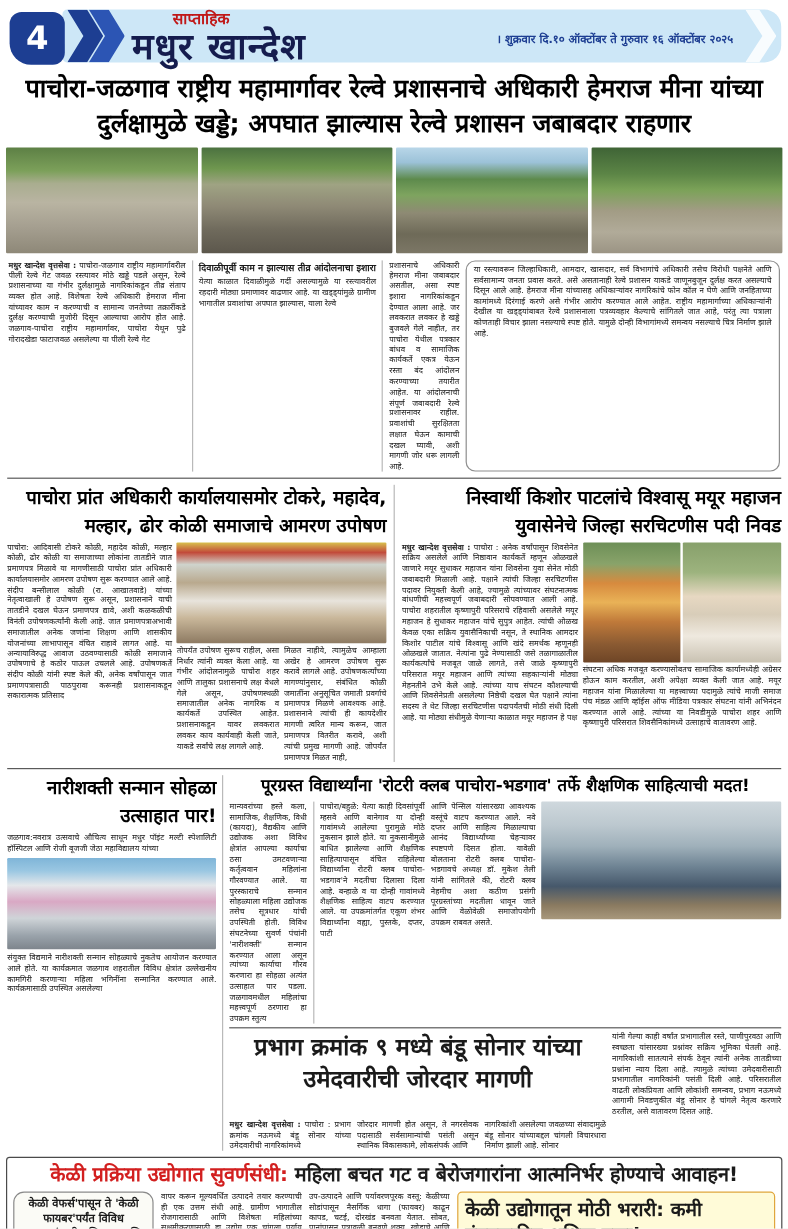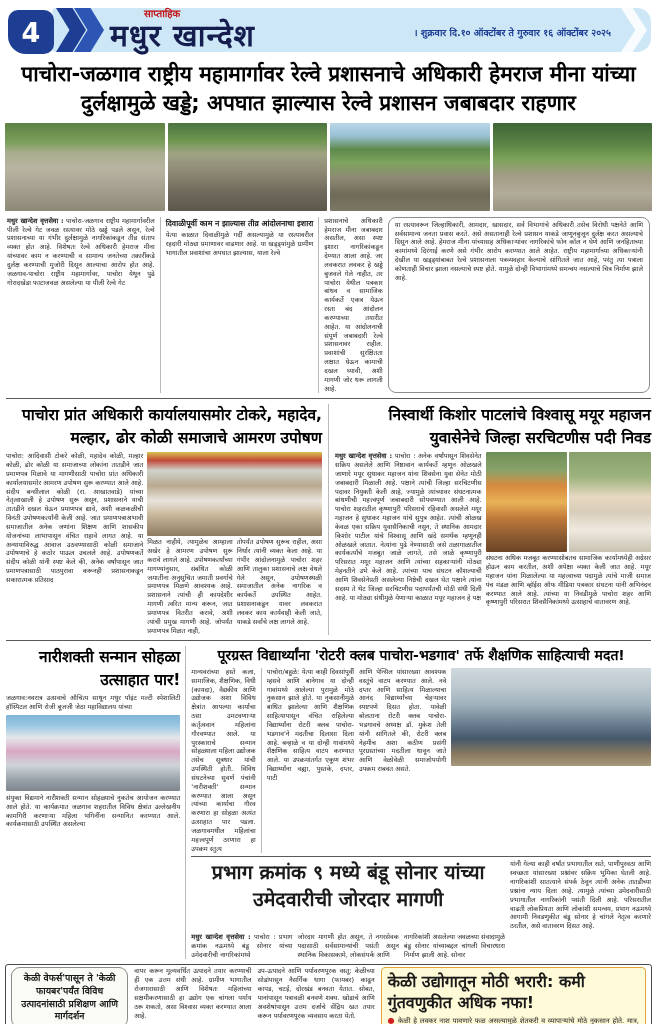--- a/index.html
+++ b/index.html
@@ -15,21 +15,21 @@
     background:#1d3e92; border-radius:10px 10px 10px 18px; color:#fff;
     font-size:27px; font-weight:bold; display:flex; align-items:center; justify-content:center; z-index:3; }
   .chev { position:absolute; top:8px; width:30px; height:44px; background:#1d3e92;
     clip-path:polygon(0 0,55% 0,100% 50%,55% 100%,0 100%,45% 50%); z-index:2; }
   .chev.c1 { left:56px; }
   .chev.c2 { left:74px; background:#2c55b4; }
   .chev-light { position:absolute; top:8px; width:26px; height:44px; background:#ffffff;
     clip-path:polygon(0 0,45% 0,100% 50%,45% 100%,0 100%,55% 50%); opacity:.85; z-index:2; }
   .cl1 { right:10px; }
   .mast-title-wrap { position:absolute; left:110px; top:6px; z-index:3; }
-  .mast-weekly { color:#c01818; font-size:10px; font-weight:bold; margin-left:34px; }
+  .mast-weekly { color:#c01818; font-size:13px; font-weight:bold; margin-left:34px; }
   .mast-title { color:#151c4e; font-size:30px; font-weight:bold; letter-spacing:1px; line-height:1.05; }
   .mast-date { position:absolute; right:46px; top:26px; z-index:3; color:#1d3e92;
     font-size:9.5px; font-weight:bold; }
 
   
   .headline-xl { font-size:21px; font-weight:bold; text-align:center; line-height:1.4;
     padding:4px 10px 2px 10px; color:#000; }
   .headline-lg { font-size:15.5px; font-weight:bold; text-align:right; line-height:1.45; color:#000; }
   .headline-md { font-size:14px; font-weight:bold; text-align:center; line-height:1.4; color:#000; }
   .bt { font-size:6.6px; line-height:1.34; text-align:justify; color:#222; }
@@ -147,22 +147,22 @@
   <div class="hdiv"></div>
 
   <div class="row2">
     <div class="r2-left">
       <div class="headline-lg">पाचोरा प्रांत अधिकारी कार्यालयासमोर टोकरे, महादेव, मल्हार, ढोर कोळी समाजाचे आमरण उपोषण</div>
       <div class="u-grid">
         <div class="u-c1 bt">पाचोरा: आदिवासी टोकरे कोळी, महादेव कोळी, मल्हार कोळी, ढोर कोळी या समाजाच्या लोकांना तातडीने जात प्रमाणपत्र मिळावे या मागणीसाठी पाचोरा प्रांत अधिकारी कार्यालयासमोर आमरण उपोषण सुरू करण्यात आले आहे. संदीप बन्सीलाल कोळी (रा. आखातवाडे) यांच्या नेतृत्वाखाली हे उपोषण सुरू असून, प्रशासनाने याची तातडीने दखल घेऊन प्रमाणपत्र द्यावे, अशी कळकळीची विनंती उपोषणकर्त्यांनी केली आहे. जात प्रमाणपत्राअभावी समाजातील अनेक जणांना शिक्षण आणि शासकीय योजनांच्या लाभापासून वंचित राहावे लागत आहे. या अन्यायाविरुद्ध आवाज उठवण्यासाठी कोळी समाजाने उपोषणाचे हे कठोर पाऊल उचलले आहे. उपोषणकर्ते संदीप कोळी यांनी स्पष्ट केले की, अनेक वर्षांपासून जात प्रमाणपत्रासाठी पाठपुरावा करूनही प्रशासनाकडून सकारात्मक प्रतिसाद</div>
         <div class="u-right">
           <div class="photo ph-crowd u-photo"></div>
           <div class="u-two">
+            <div class="bt">तोपर्यंत उपोषण सुरूच राहील, असा निर्धार त्यांनी व्यक्त केला आहे. या गंभीर आंदोलनामुळे पाचोरा शहर आणि तालुका प्रशासनाचे लक्ष वेधले गेले असून, उपोषणस्थळी समाजातील अनेक नागरिक व कार्यकर्ते उपस्थित आहेत. प्रशासनाकडून यावर लवकरात लवकर काय कार्यवाही केली जाते, याकडे सर्वांचे लक्ष लागले आहे.</div>
             <div class="bt">मिळत नाहीये, त्यामुळेच आम्हाला अखेर हे आमरण उपोषण सुरू करावे लागले आहे. उपोषणकर्त्यांच्या मागण्यांनुसार, संबंधित कोळी जमातींना अनुसूचित जमाती प्रवर्गाचे प्रमाणपत्र मिळणे आवश्यक आहे. प्रशासनाने त्यांची ही कायदेशीर मागणी त्वरित मान्य करून, जात प्रमाणपत्र वितरीत करावे, अशी त्यांची प्रमुख मागणी आहे. जोपर्यंत प्रमाणपत्र मिळत नाही,</div>
-            <div class="bt">तोपर्यंत उपोषण सुरूच राहील, असा निर्धार त्यांनी व्यक्त केला आहे. या गंभीर आंदोलनामुळे पाचोरा शहर आणि तालुका प्रशासनाचे लक्ष वेधले गेले असून, उपोषणस्थळी समाजातील अनेक नागरिक व कार्यकर्ते उपस्थित आहेत. प्रशासनाकडून यावर लवकरात लवकर काय कार्यवाही केली जाते, याकडे सर्वांचे लक्ष लागले आहे.</div>
           </div>
         </div>
       </div>
     </div>
     <div class="vline"></div>
     <div class="r2-right">
       <div class="headline-lg">निस्वार्थी किशोर पाटलांचे विश्वासू मयूर महाजन युवासेनेचे जिल्हा सरचिटणीस पदी निवड</div>
       <div class="m-grid">
         <div class="m-c1 bt">
           <b>मधुर खान्देश वृत्तसेवा :</b>
@@ -212,20 +212,24 @@
             <div class="bt">जोरदार मागणी होत असून, ते नगरसेवक पदासाठी सर्वसामान्यांची पसंती असून स्थानिक विकासकामे, लोकसंपर्क आणि</div>
             <div class="bt">नागरिकांशी असलेल्या जवळच्या संवादामुळे बंडू सोनार यांच्याबद्दल चांगली विचारधारा निर्माण झाली आहे. सोनार</div>
           </div>
         </div>
         <div class="prab-r bt">यांनी गेल्या काही वर्षांत प्रभागातील रस्ते, पाणीपुरवठा आणि स्वच्छता यांसारख्या प्रश्नांवर सक्रिय भूमिका घेतली आहे. नागरिकांशी सातत्याने संपर्क ठेवून त्यांनी अनेक तातडीच्या प्रश्नांना न्याय दिला आहे. त्यामुळे त्यांच्या उमेदवारीसाठी प्रभागातील नागरिकांनी पसंती दिली आहे. परिसरातील वाढती लोकप्रियता आणि लोकांशी समन्वय, प्रभाग नऊमध्ये आगामी निवडणुकीत बंडू सोनार हे चांगले नेतृत्व करणारे ठरतील, असे वातावरण दिसत आहे.</div>
       </div>
     </div>
   </div>
 
   <div class="keli">
+    <div class="keli-head">
+      <span class="red">केळी प्रक्रिया उद्योगात सुवर्णसंधी:</span>
+      <span>महिला बचत गट व बेरोजगारांना आत्मनिर्भर होण्याचे आवाहन!</span>
+    </div>
     <div class="keli-cols">
       <div class="k-c">
         <div class="k-titlebox">केळी वेफर्स'पासून ते 'केळी फायबर'पर्यंत विविध उत्पादनांसाठी प्रशिक्षण आणि मार्गदर्शन</div>
 
       </div>
       <div class="k-c">
         <div class="bt">वापर करून मूल्यवर्धित उत्पादने तयार करण्याची ही एक उत्तम संधी आहे. ग्रामीण भागातील रोजगारासाठी आणि विशेषतः महिलांच्या सक्षमीकरणासाठी हा उद्योग एक चांगला पर्याय ठरू शकतो, असा विश्वास व्यक्त करण्यात आला आहे.</div>
 
       </div>
       <div class="k-c">

